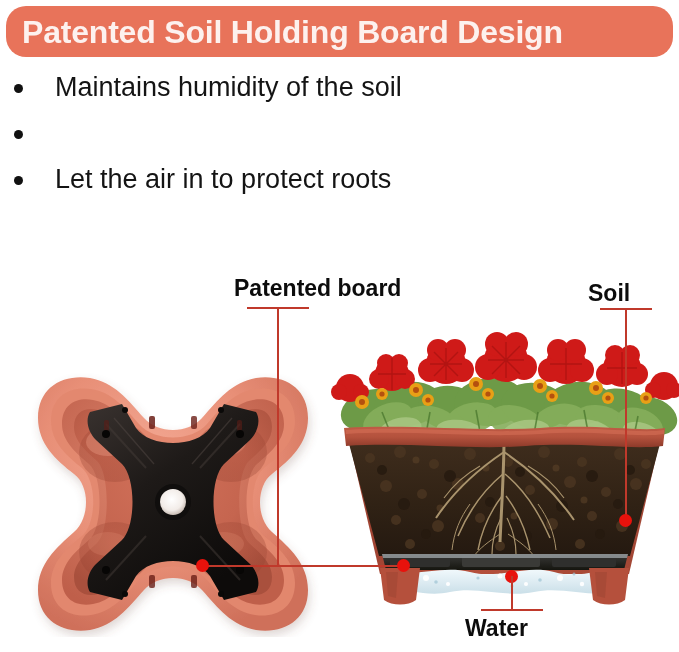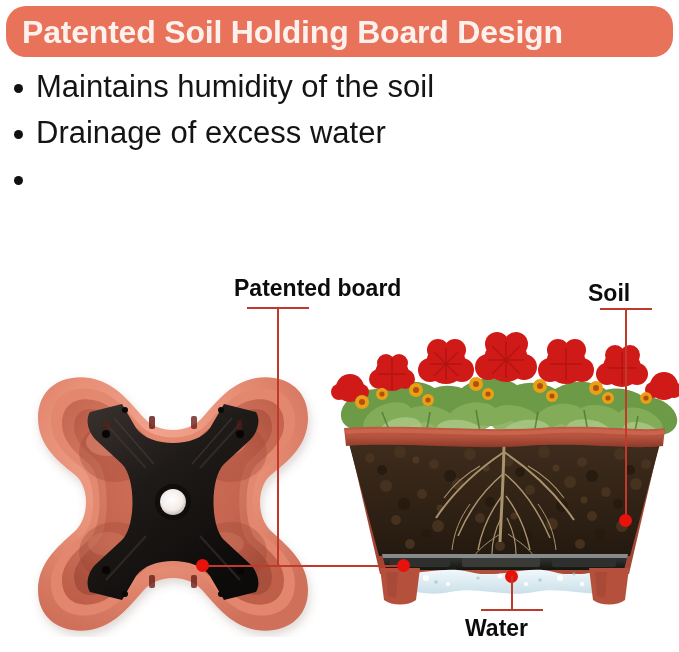--- a/index.html
+++ b/index.html
@@ -21,21 +21,21 @@
     padding-left:16px;white-space:nowrap;line-height:1;
   }
 
   
   .bullets{position:absolute;left:14px;top:70px;width:560px;}
   .bullet-row{display:flex;align-items:flex-start;height:46px;}
   .bullet-dot{
     width:9px;height:9px;border-radius:50%;background:#111;
     margin-top:14px;margin-right:13px;flex:0 0 auto;
   }
-  .bullet-text{font-size:31px;color:#141414;line-height:34px;white-space:nowrap;}
+  .bullet-text{font-size:27px;color:#141414;line-height:34px;white-space:nowrap;margin-left:19px;}
 
   
   .diagram{position:absolute;left:0;top:258px;width:679px;height:394px;}
 
   .lbl{position:absolute;font-size:23px;font-weight:bold;color:#0c0c0c;white-space:nowrap;}
   .lbl-holding{left:234px;top:17px;}
   .lbl-soil{left:588px;top:22px;}
   .lbl-water{left:465px;top:357px;text-align:right;}
 
   .lead{position:absolute;background:#c0392b;}
@@ -81,25 +81,25 @@
 
   <div class="bullets">
 
     <div class="bullet-row">
       <span class="bullet-dot"></span>
       <span class="bullet-text">Maintains humidity of the soil</span>
     </div>
 
     <div class="bullet-row">
       <span class="bullet-dot"></span>
-      <span class="bullet-text">Drainage of excess water</span>
     </div>
 
     <div class="bullet-row">
       <span class="bullet-dot"></span>
+      <span class="bullet-text">Let the air in to protect roots</span>
     </div>
 
   </div>
 
   <div class="diagram">
 
     <div class="leftpot">
       <div class="qf">
       <svg width="310" height="265" viewBox="0 0 310 265" xmlns="http://www.w3.org/2000/svg">
         <defs>

